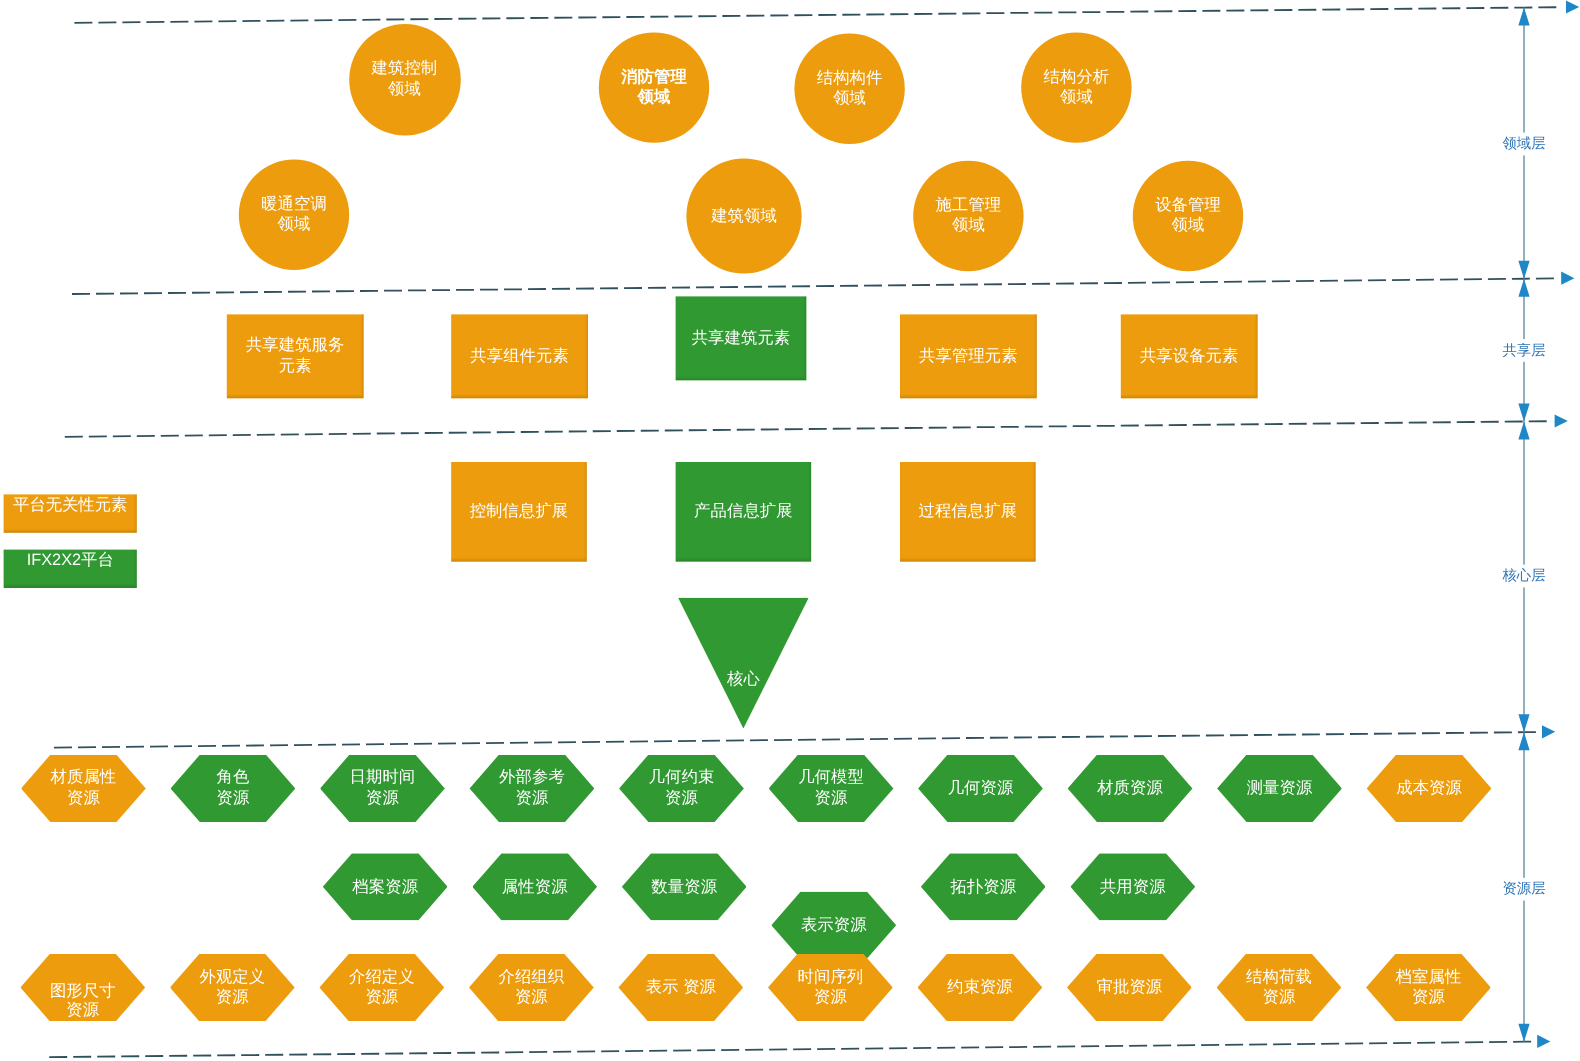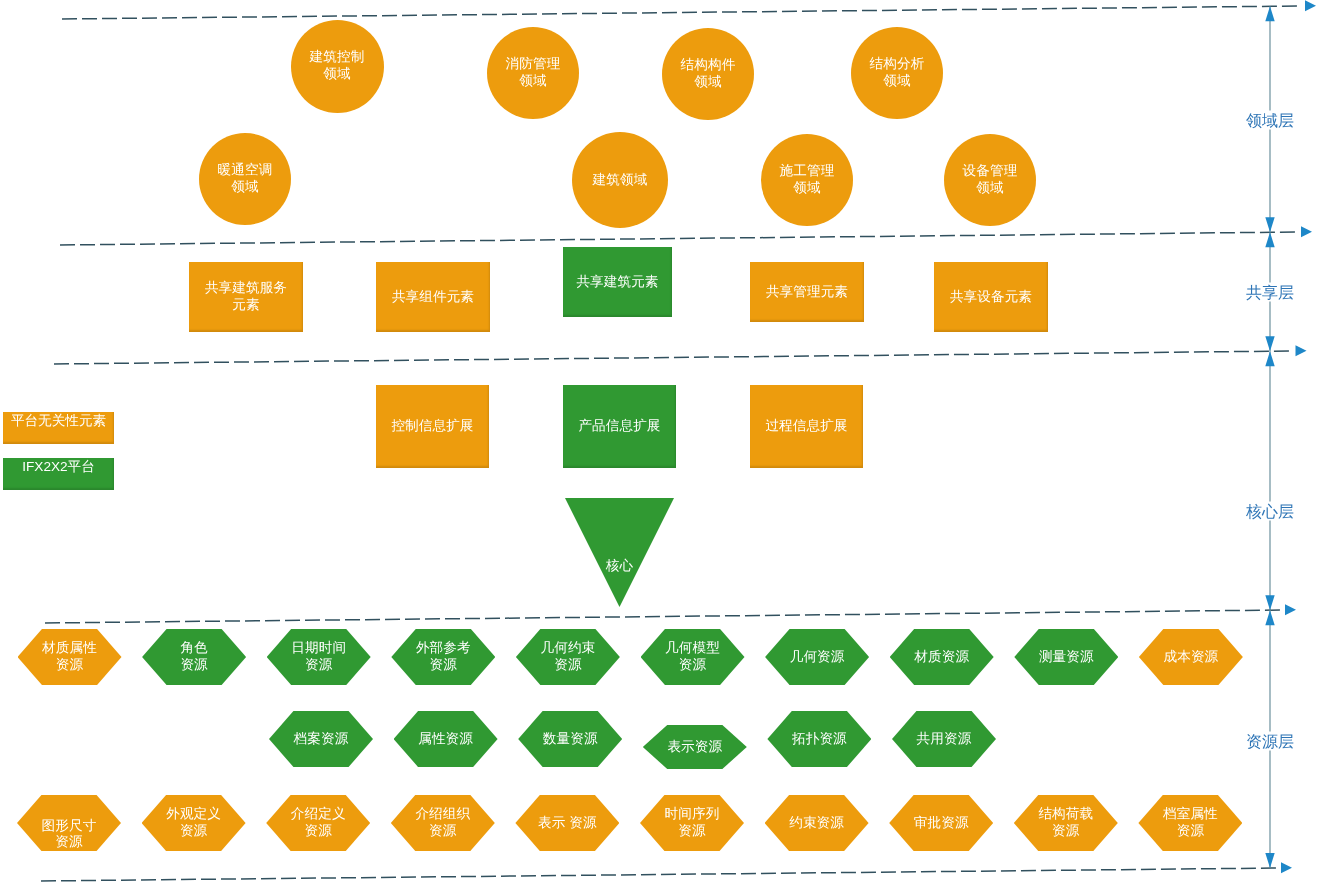--- a/index.html
+++ b/index.html
@@ -9,21 +9,21 @@
   .node{position:absolute;box-sizing:border-box;display:flex;flex-direction:column;
         align-items:center;justify-content:center;text-align:center;color:#ffffff;
         font-size:13.6px;line-height:16.6px;letter-spacing:0.1px;}
   .rect{box-shadow:inset -1px -2px 2px rgba(0,0,0,0.12);}
   .circle{border-radius:50%;}
   .hex{clip-path:polygon(23.5% 0%,76.5% 0%,100% 50%,76.5% 100%,23.5% 100%,0% 50%);}
   .tri{clip-path:polygon(0% 0%,100% 0%,50% 100%);justify-content:center;padding-top:27px;}
   .legend-box{position:absolute;box-sizing:border-box;display:flex;
         justify-content:center;color:#ffffff;font-size:13.6px;
         box-shadow:inset -1px -2px 2px rgba(0,0,0,0.12);}
-  .layer-label{position:absolute;font-size:16px;white-space:nowrap;
+  .layer-label{position:absolute;font-size:12px;white-space:nowrap;
         transform:translate(-50%,-50%);background:#ffffff;padding:2px 1px;line-height:15px;}
   svg.overlay{position:absolute;left:0;top:0;width:1317px;height:884px;pointer-events:none;}
 </style>
 </head>
 <body>
 
 <div id="stage">
   <svg class="overlay" id="ov" viewBox="0 0 1317 884" xmlns="http://www.w3.org/2000/svg">
       <line x1="62" y1="19" x2="1297" y2="6.032499999999999" stroke="#31505E" stroke-width="1.5" stroke-dasharray="15 5"></line>
       <path d="M 1305 0.3329999999999984 L 1316 5.832999999999998 L 1305 11.332999999999998 Z" fill="#1E87C8"></path>
@@ -45,21 +45,21 @@
       <path d="M 1270 351.23199999999997 L 1265.3 366.23199999999997 L 1274.7 366.23199999999997 Z" fill="#1E87C8"></path>
       <path d="M 1270 610.1375 L 1265.3 595.1375 L 1274.7 595.1375 Z" fill="#1E87C8"></path>
       <line x1="1270" y1="610.1375" x2="1270" y2="868.0955" stroke="#5E8694" stroke-width="1.1"></line>
       <path d="M 1270 610.1375 L 1265.3 625.1375 L 1274.7 625.1375 Z" fill="#1E87C8"></path>
       <path d="M 1270 868.0955 L 1265.3 853.0955 L 1274.7 853.0955 Z" fill="#1E87C8"></path>
     </svg>
   <div class="node circle" style="left: 290.5px; top: 19.5px; width: 93px; height: 93px; background: rgb(237, 156, 13);">
     <span>建筑控制</span>
     <span>领域</span>
   </div>
-  <div class="node circle" style="left: 487px; top: 27px; width: 92px; height: 92px; background: rgb(237, 156, 13);">
+  <div class="node circle" style="left: 499px; top: 27px; width: 92px; height: 92px; background: rgb(237, 156, 13); font-weight: bold;">
     <span>消防管理</span>
     <span>领域</span>
   </div>
   <div class="node circle" style="left: 662px; top: 28px; width: 92px; height: 92px; background: rgb(237, 156, 13);">
     <span>结构构件</span>
     <span>领域</span>
   </div>
   <div class="node circle" style="left: 851px; top: 27px; width: 92px; height: 92px; background: rgb(237, 156, 13);">
     <span>结构分析</span>
     <span>领域</span>
@@ -82,21 +82,21 @@
   <div class="node rect" style="left: 189px; top: 262px; width: 114px; height: 70px; background: rgb(237, 156, 13);">
     <span>共享建筑服务</span>
     <span>元素</span>
   </div>
   <div class="node rect" style="left: 376px; top: 262px; width: 114px; height: 70px; background: rgb(237, 156, 13);">
     <span>共享组件元素</span>
   </div>
   <div class="node rect" style="left: 563px; top: 247px; width: 109px; height: 70px; background: rgb(48, 153, 50);">
     <span>共享建筑元素</span>
   </div>
-  <div class="node rect" style="left: 750px; top: 262px; width: 114px; height: 60px; background: rgb(237, 156, 13);">
+  <div class="node rect" style="left: 750px; top: 262px; width: 114px; height: 70px; background: rgb(237, 156, 13);">
     <span>共享管理元素</span>
   </div>
   <div class="node rect" style="left: 934px; top: 262px; width: 114px; height: 70px; background: rgb(237, 156, 13);">
     <span>共享设备元素</span>
   </div>
   <div class="node rect" style="left: 376px; top: 385px; width: 113px; height: 83px; background: rgb(237, 156, 13);">
     <span>控制信息扩展</span>
   </div>
   <div class="node rect" style="left: 563px; top: 385px; width: 113px; height: 83px; background: rgb(48, 153, 50);">
     <span>产品信息扩展</span>
@@ -145,21 +145,21 @@
   </div>
   <div class="node hex" style="left: 269px; top: 711px; width: 104px; height: 56px; background: rgb(48, 153, 50);">
     <span>档案资源</span>
   </div>
   <div class="node hex" style="left: 393.6px; top: 711px; width: 104px; height: 56px; background: rgb(48, 153, 50);">
     <span>属性资源</span>
   </div>
   <div class="node hex" style="left: 518.2px; top: 711px; width: 104px; height: 56px; background: rgb(48, 153, 50);">
     <span>数量资源</span>
   </div>
-  <div class="node hex" style="left: 642.8px; top: 725px; width: 104px; height: 44px; background: rgb(48, 153, 50);">
+  <div class="node hex" style="left: 642.8px; top: 743px; width: 104px; height: 56px; background: rgb(48, 153, 50);">
     <span>表示资源</span>
   </div>
   <div class="node hex" style="left: 767.4px; top: 711px; width: 104px; height: 56px; background: rgb(48, 153, 50);">
     <span>拓扑资源</span>
   </div>
   <div class="node hex" style="left: 892px; top: 711px; width: 104px; height: 56px; background: rgb(48, 153, 50);">
     <span>共用资源</span>
   </div>
   <div class="node hex" style="left: 17px; top: 795px; width: 104px; height: 56px; background: rgb(237, 156, 13); justify-content: flex-end;">
     <span>图形尺寸</span>
@@ -203,19 +203,19 @@
   </div>
   <div class="legend-box" style="left: 3px; top: 458px; width: 111px; height: 32px; background: rgb(48, 153, 50);">
     <span>IFX2X2平台</span>
   </div>
   <div class="layer-label" style="left: 1270px; top: 120px; color: rgb(46, 117, 182);">
     <span>领域层</span>
   </div>
   <div class="layer-label" style="left: 1270px; top: 292px; color: rgb(46, 117, 182);">
     <span>共享层</span>
   </div>
-  <div class="layer-label" style="left: 1270px; top: 480px; color: rgb(46, 117, 182); margin-top: 31px;">
+  <div class="layer-label" style="left: 1270px; top: 480px; color: rgb(46, 117, 182);">
     <span>核心层</span>
   </div>
   <div class="layer-label" style="left: 1270px; top: 741px; color: rgb(46, 117, 182);">
     <span>资源层</span>
   </div>
 </div>
 
 </body></html>

